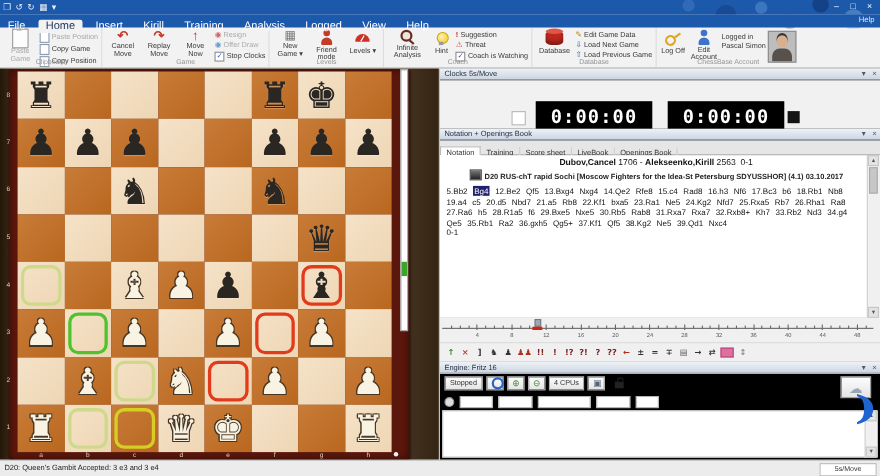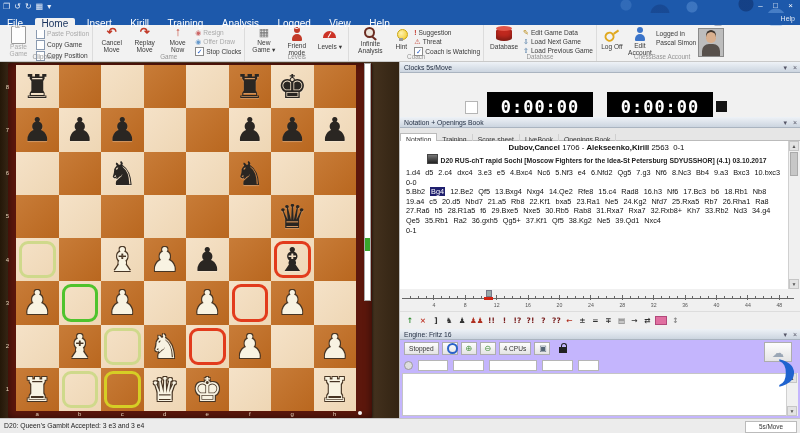--- a/index.html
+++ b/index.html
@@ -81,21 +81,21 @@
   .pc.w{color:#f8f3e2;text-shadow:-1px -1px 0 #473524,1px -1px 0 #473524,-1px 1px 0 #473524,1px 1px 0 #473524;}
   .pc.b{color:#2a2622;text-shadow:0 1px 1px rgba(255,255,255,.28);}
   .ranknum{position:absolute;left:1px;width:13px;height:43.25px;text-align:center;font-size:6px;color:#e6d2ba;
     display:flex;align-items:center;justify-content:center;}
   .filelet{position:absolute;top:349px;width:42.5px;height:6px;text-align:center;font-size:6px;color:#e6d2ba;line-height:6px;}
   #evalbar{position:absolute;left:364px;top:1px;width:7px;height:238px;background:#fff;border:1px solid #a9a9a9;box-sizing:border-box;}
   #evalgreen{position:absolute;left:365px;top:176px;width:5px;height:13px;background:#38a52c;}
   #framedot{position:absolute;left:358px;top:349px;width:4px;height:4px;border-radius:50%;background:#fff;opacity:.95;}
   #splitter{position:absolute;left:399px;top:62px;width:1px;height:356px;background:#bfbfbf;}
   
-  #right{position:absolute;left:400px;top:62px;width:400px;height:356px;background:#c4b5fd;}
+  #right{position:absolute;left:400px;top:62px;width:400px;height:356px;background:#000000;}
   .phead{position:absolute;left:0;width:400px;height:11px;background:linear-gradient(#eef2f7,#ccd5e0);
     border-bottom:1px solid #aab4c0;font-size:6.8px;color:#243044;line-height:11px;padding-left:4px;box-sizing:border-box;}
   .phead .pbtns{position:absolute;right:3px;top:0;font-size:7px;color:#556;}
   .phead .pbtns span{margin-left:4px;}
   #clocks-body{position:absolute;left:0;top:11px;width:400px;height:44px;background:#f1f1f1;}
   .clock{position:absolute;top:19px;width:106px;height:30px;background:#000;color:#fff;
     font-family:"DejaVu Sans Mono",monospace;font-size:17px;font-weight:bold;text-align:center;line-height:30px;letter-spacing:1px;}
   #clock-white{left:87px;} #clock-black{left:207px;}
   #wtm-box{position:absolute;left:65px;top:28px;width:11px;height:11px;background:#fff;border:1px solid #b5b5b5;}
   #btm-box{position:absolute;left:316px;top:28px;width:11px;height:11px;background:#141414;}
@@ -512,21 +512,20 @@
         <div class="gh1">
           <b>Dubov,Cancel</b> <span>1706</span>
           <span>-</span>
           <b>Alekseenko,Kirill</b> <span>2563</span>
           &nbsp;<span>0-1</span>
         </div>
         <div class="gh2">
           <span class="gameicon"></span><span>D20 RUS-chT rapid Sochi [Moscow Fighters for the Idea-St Petersburg SDYUSSHOR] (4.1) 03.10.2017</span>
         </div>
         <div id="moves">
-          <p>1.d4 d5 2.c4 dxc4 3.e3 e5 4.Bxc4 Nc6 5.Nf3 e4 6.Nfd2 Qg5 7.g3 Nf6 8.Nc3 Bb4 9.a3 Bxc3 10.bxc3 0-0</p>
           <p><span>5.Bb2</span> <span class="hlmove">Bg4</span> <span>12.Be2 Qf5 13.Bxg4 Nxg4 14.Qe2 Rfe8 15.c4 Rad8 16.h3 Nf6 17.Bc3 b6 18.Rb1 Nb8 19.a4 c5 20.d5 Nbd7 21.a5 Rb8 22.Kf1 bxa5 23.Ra1 Ne5 24.Kg2 Nfd7 25.Rxa5 Rb7 26.Rha1 Ra8 27.Ra6 h5 28.R1a5 f6 29.Bxe5 Nxe5 30.Rb5 Rab8 31.Rxa7 Rxa7 32.Rxb8+ Kh7 33.Rb2 Nd3 34.g4 Qe5 35.Rb1 Ra2 36.gxh5 Qg5+ 37.Kf1 Qf5 38.Kg2 Ne5 39.Qd1 Nxc4</span></p>
           <p>0-1</p>
         </div>
       </div>
       <div class="vscroll">
         <div class="sarrow" style="top:0">▲</div>
         <div class="thumb" style="top:11px;height:24px"></div>
         <div class="sarrow" style="bottom:0">▼</div>
       </div>
     </div>

